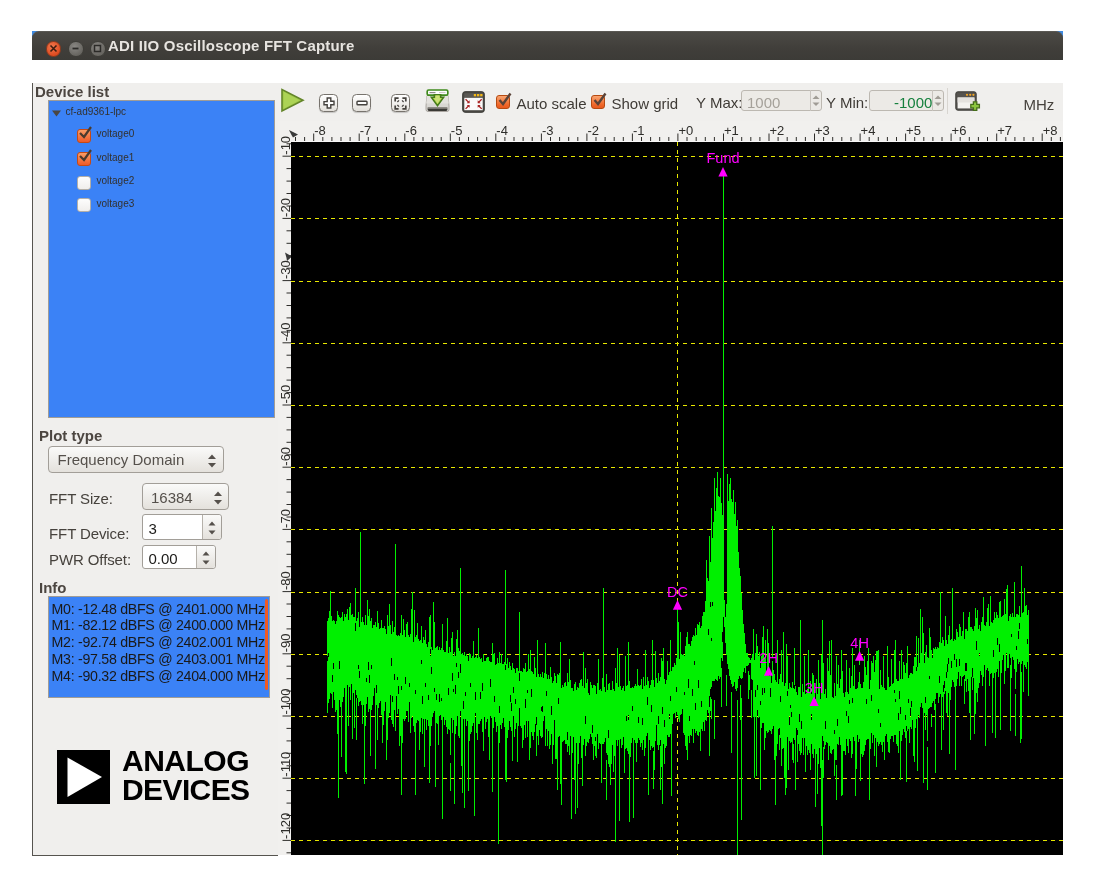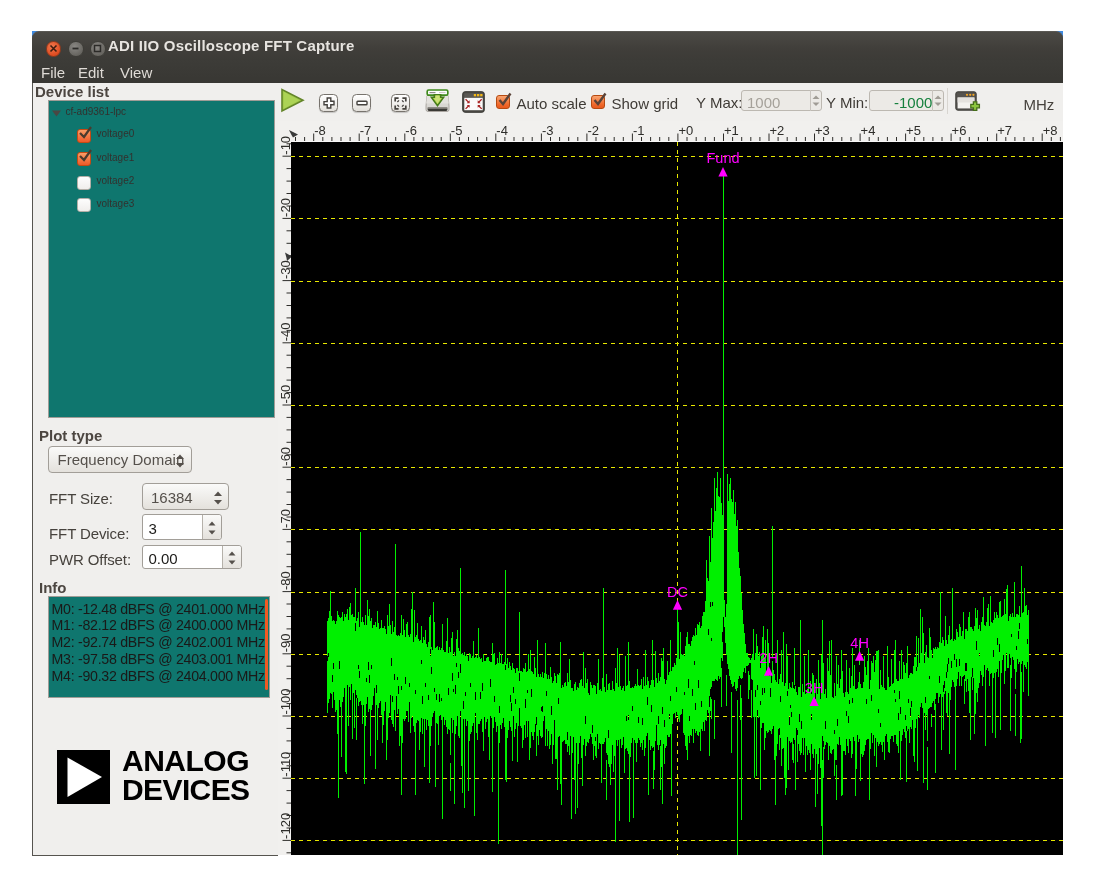--- a/index.html
+++ b/index.html
@@ -16,21 +16,21 @@
   .wbtn{position:absolute;top:10px;width:13.5px;height:13.5px;border-radius:50%;}
   #menubar{position:absolute;left:0;top:29px;width:1031px;height:22.5px;
     background:linear-gradient(#3d3c38,#383733);}
   #menubar span{position:absolute;top:3.5px;font-size:15px;color:#dfdbd6;}
   #panel{position:absolute;left:0;top:51.5px;width:245.5px;height:773.5px;
     background:#f0efed;border-left:1px solid #56544f;border-bottom:1px solid #56544f;
     box-sizing:border-box;}
   #toolbar{position:absolute;left:245.5px;top:51.5px;width:785.5px;height:38.5px;
     background:#f0efed;}
   .seclabel{position:absolute;font-size:15px;font-weight:bold;color:#4c4641;text-align:center;}
-  .whitebox{position:absolute;background:#0f766e;border:1px solid #a09c96;box-sizing:border-box;}
+  .whitebox{position:absolute;background:#3b82f6;border:1px solid #a09c96;box-sizing:border-box;}
   .cb{position:absolute;width:14px;height:14px;box-sizing:border-box;border-radius:3px;}
   .cb.off{background:linear-gradient(#fdfdfd,#f0eeec);border:1px solid #b3afa8;}
   .cb.on{background:linear-gradient(#f89d66,#ef5a29);border:1px solid #c74913;}
   .check{position:absolute;width:16px;height:14px;fill:none;stroke:#4a3b2e;stroke-width:2.2;}
   .treelabel{position:absolute;font-size:10px;color:#33312e;}
   .field{position:absolute;font-size:15px;color:#46423d;letter-spacing:-0.1px;}
   .combo{position:absolute;background:linear-gradient(#fafaf9,#e4e1dc);
     border:1px solid #a29e98;border-radius:4px;box-sizing:border-box;}
   .combo span{position:absolute;font-size:15px;color:#55504b;}
   .spin{position:absolute;background:#ffffff;border:1px solid #a29e98;border-radius:3px;
@@ -56,25 +56,20 @@
       <path d="M1.5 1.5L7.5 7.5M7.5 1.5L1.5 7.5" stroke="#3e1d10" stroke-width="1.6"></path>
     </svg>
   <div class="wbtn" style="left:36.3px;background:radial-gradient(circle at 40% 35%,#8a8884,#676560 70%);border:1px solid #3e3d38;"></div>
   <svg class="abs" style="left:39.2px;top:13.2px;" width="9" height="9">
       <path d="M1.5 4.5L7.5 4.5" stroke="#2c2b28" stroke-width="1.8"></path>
     </svg>
   <div class="wbtn" style="left:58.4px;background:radial-gradient(circle at 40% 35%,#8a8884,#676560 70%);border:1px solid #3e3d38;"></div>
   <svg class="abs" style="left:61.3px;top:13.2px;" width="9" height="9">
       <rect x="1.5" y="1.5" width="6" height="6" fill="none" stroke="#2c2b28" stroke-width="1.5"></rect>
     </svg>
-  <div id="menubar">
-    <span style="left:9px;">File</span>
-    <span style="left:46px;">Edit</span>
-    <span style="left:88px;">View</span>
-  </div>
   <div id="panel"></div>
   <div id="toolbar"></div>
 
   <div class="seclabel" style="left:3px;top:51.5px;">Device list</div>
   <div class="seclabel" style="left:7px;top:395.5px;">Plot type</div>
   <div class="seclabel" style="left:7px;top:547.5px;">Info</div>
 
   <div class="whitebox" style="left:15.5px;top:69px;width:227px;height:318px;"></div>
   <svg class="abs" style="left:18.5px;top:78px;" width="11" height="8">
       <path d="M1 1.5 L10 1.5 L5.5 7.5 Z" fill="#4a4743"></path>
@@ -89,21 +84,21 @@
   <div class="cb on" style="left:44.5px;top:121px;"></div>
   <svg class="check" style="left:45px;top:117px;">
       <path d="M3 8 L7 12 L14 2"></path>
     </svg>
   <div class="treelabel" style="left:64.5px;top:120.5px;">voltage1</div>
   <div class="cb off" style="left:44.5px;top:144.5px;"></div>
   <div class="treelabel" style="left:64.5px;top:143.5px;">voltage2</div>
   <div class="cb off" style="left:44.5px;top:167px;"></div>
   <div class="treelabel" style="left:64.5px;top:166.5px;">voltage3</div>
 
-  <div class="combo" style="left:16px;top:414.5px;width:144px;height:27.5px;">
+  <div class="combo" style="left:16px;top:414.5px;width:176px;height:27.5px;">
     <span style="left:8.5px;top:4.5px;">Frequency Domain</span>
     <svg class="abs" style="right:6px;top:7px;" width="10" height="14">
         <path d="M1 5 L5 0.5 L9 5 Z" fill="#55504b"></path>
         <path d="M1 9 L5 13.5 L9 9 Z" fill="#55504b"></path>
       </svg>
   </div>
   <div class="field" style="left:17px;top:459px;">FFT Size:</div>
   <div class="combo" style="left:110px;top:452px;width:87px;height:27px;">
     <span style="left:8px;top:4.5px;">16384</span>
     <svg class="abs" style="right:5px;top:7px;" width="10" height="14">
@@ -114,21 +109,21 @@
   <div class="field" style="left:17px;top:493.5px;">FFT Device:</div>
   <div class="spin" style="left:110px;top:483px;width:80px;height:26px;">
     <span class="txt" style="left:5.5px;top:5px;">3</span>
     <div class="spinbtns"></div>
     <svg class="abs" style="right:5.5px;top:6px;" width="8" height="14">
         <path d="M0.5 4.5 L4 0.5 L7.5 4.5 Z" fill="#55504b"></path>
         <path d="M0.5 9.5 L4 13.5 L7.5 9.5 Z" fill="#55504b"></path>
       </svg>
   </div>
   <div class="field" style="left:17px;top:520px;">PWR Offset:</div>
-  <div class="spin" style="left:110px;top:513.5px;width:100px;height:24px;">
+  <div class="spin" style="left:110px;top:513.5px;width:74px;height:24px;">
     <span class="txt" style="left:5.5px;top:4.5px;">0.00</span>
     <div class="spinbtns"></div>
     <svg class="abs" style="right:5.5px;top:5px;" width="8" height="14">
         <path d="M0.5 4.5 L4 0.5 L7.5 4.5 Z" fill="#55504b"></path>
         <path d="M0.5 9.5 L4 13.5 L7.5 9.5 Z" fill="#55504b"></path>
       </svg>
   </div>
 
   <div class="whitebox" style="left:15.5px;top:565px;width:222.5px;height:101.5px;">
     <div class="info" style="position:absolute;left:3px;top:3.5px;white-space:nowrap;">M0: -12.48 dBFS @ 2401.000 MHz<br>M1: -82.12 dBFS @ 2400.000 MHz<br>M2: -92.74 dBFS @ 2402.001 MHz<br>M3: -97.58 dBFS @ 2403.001 MHz<br>M4: -90.32 dBFS @ 2404.000 MHz</div>

